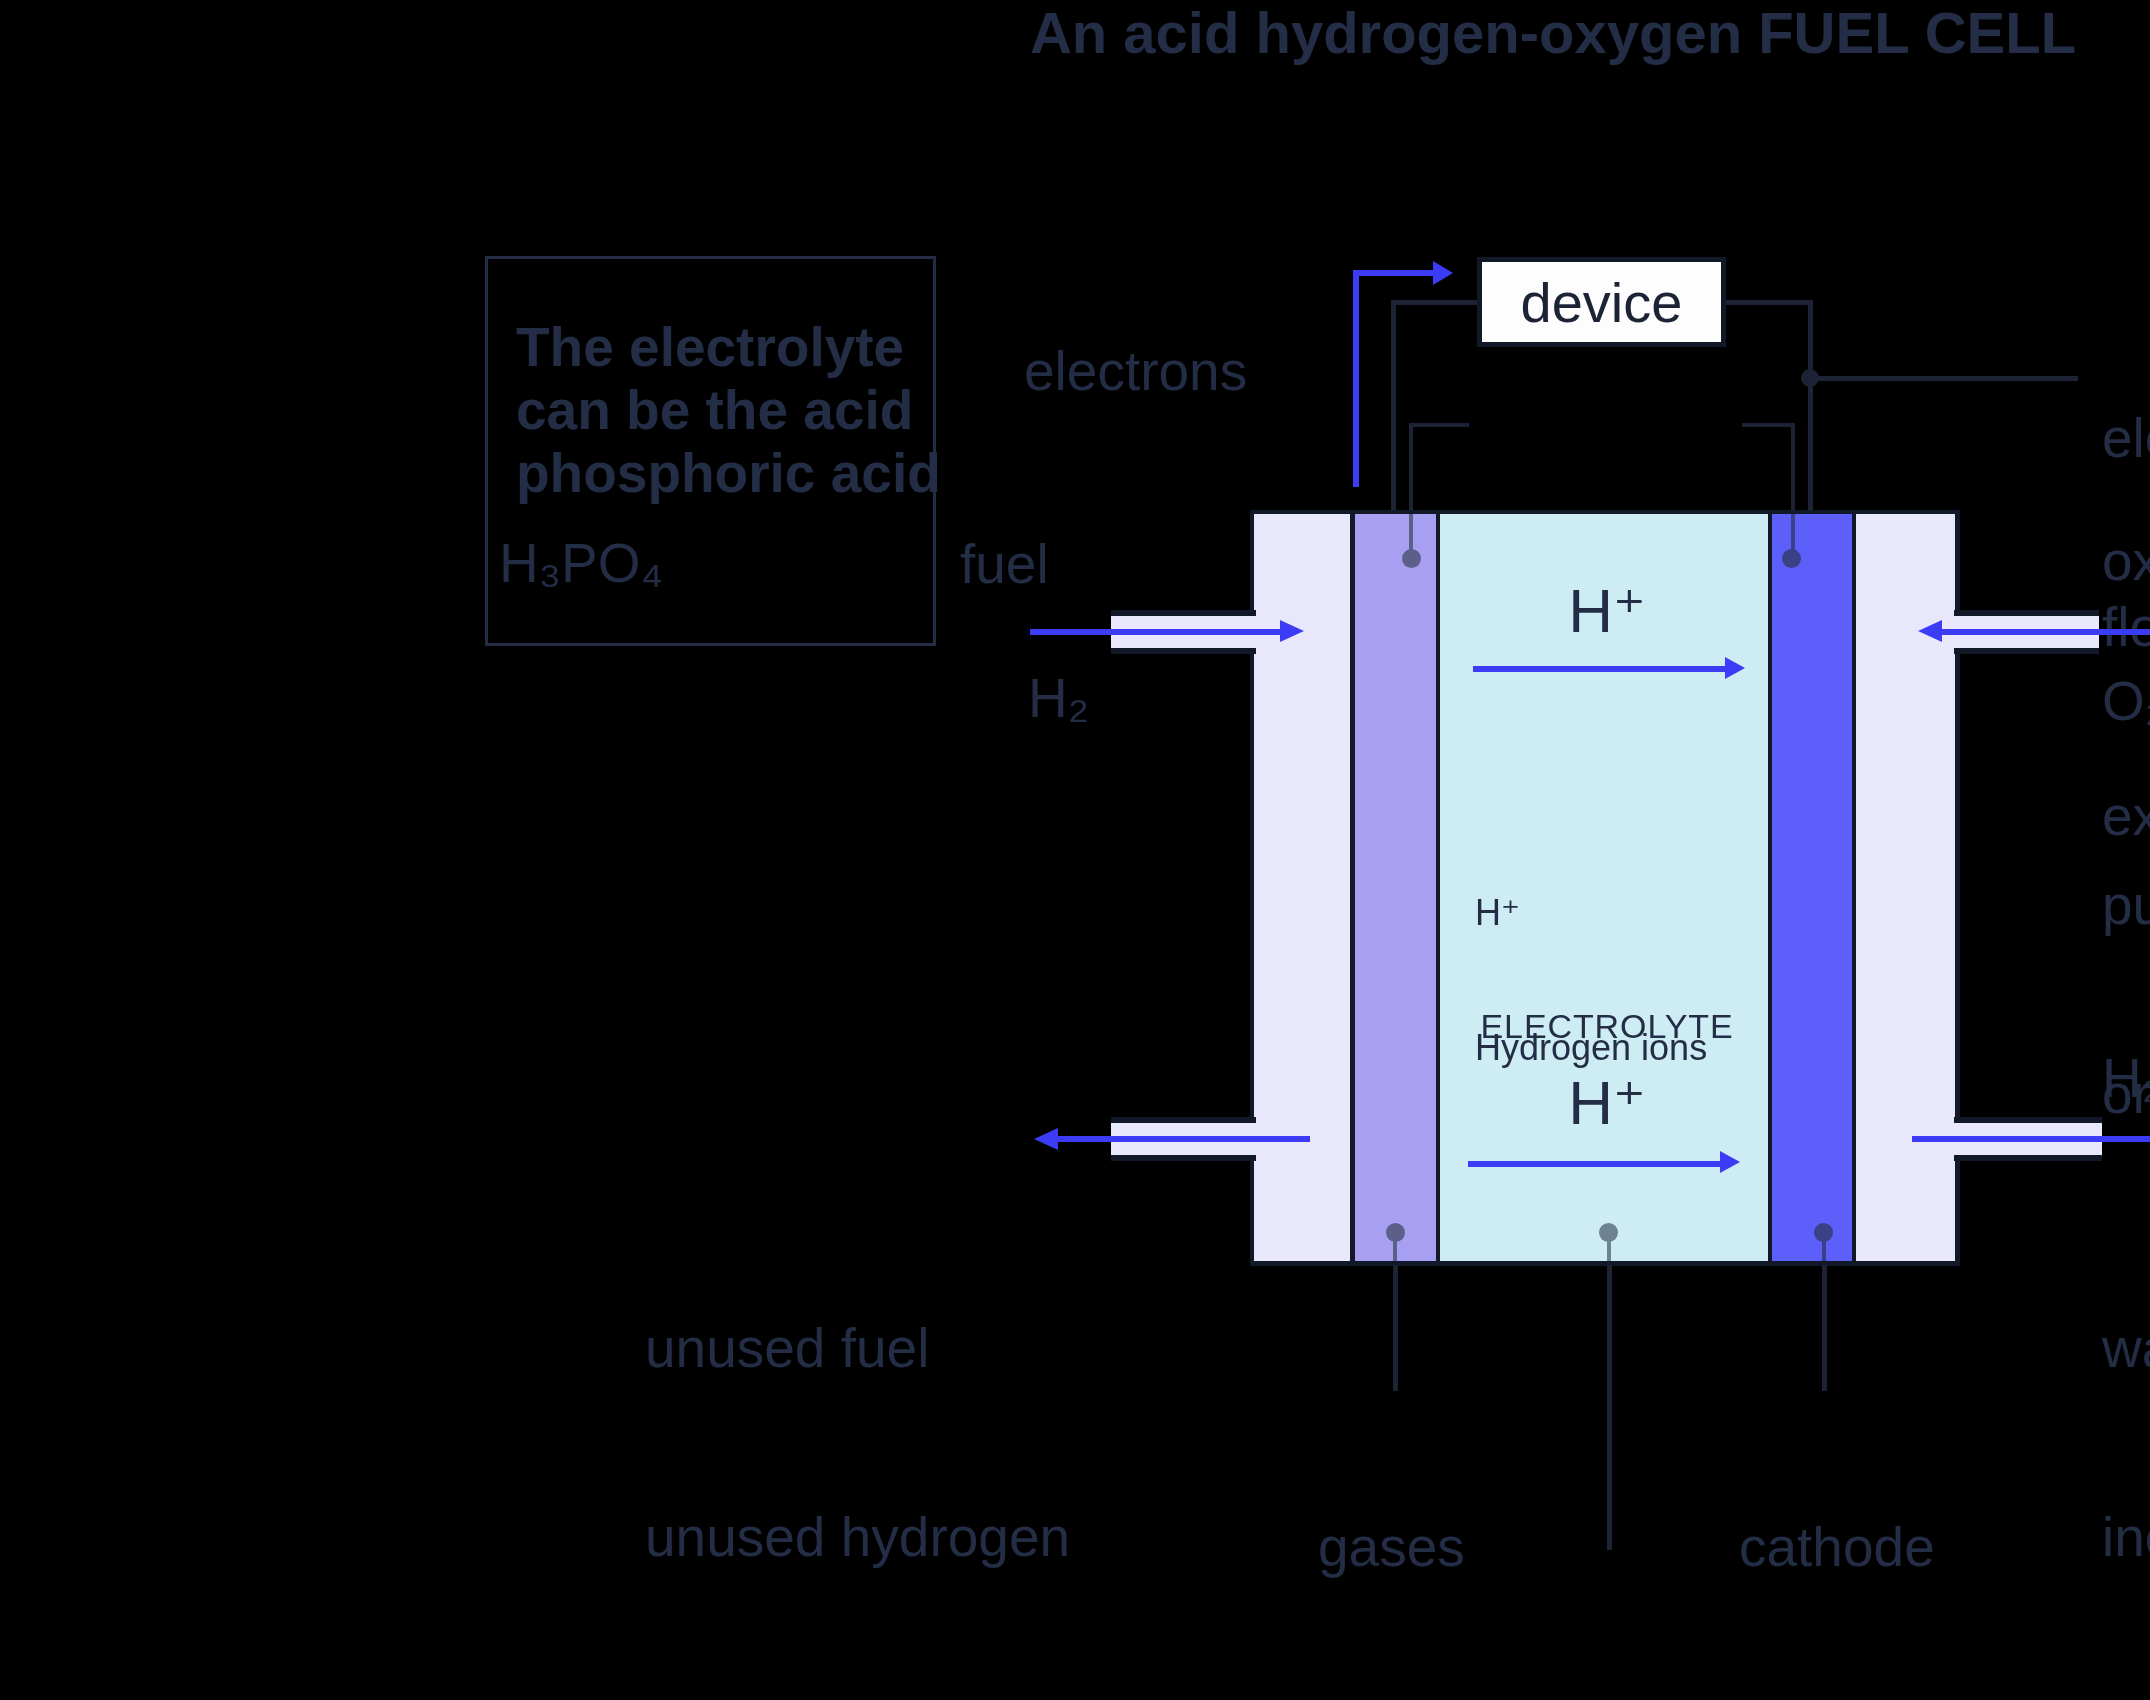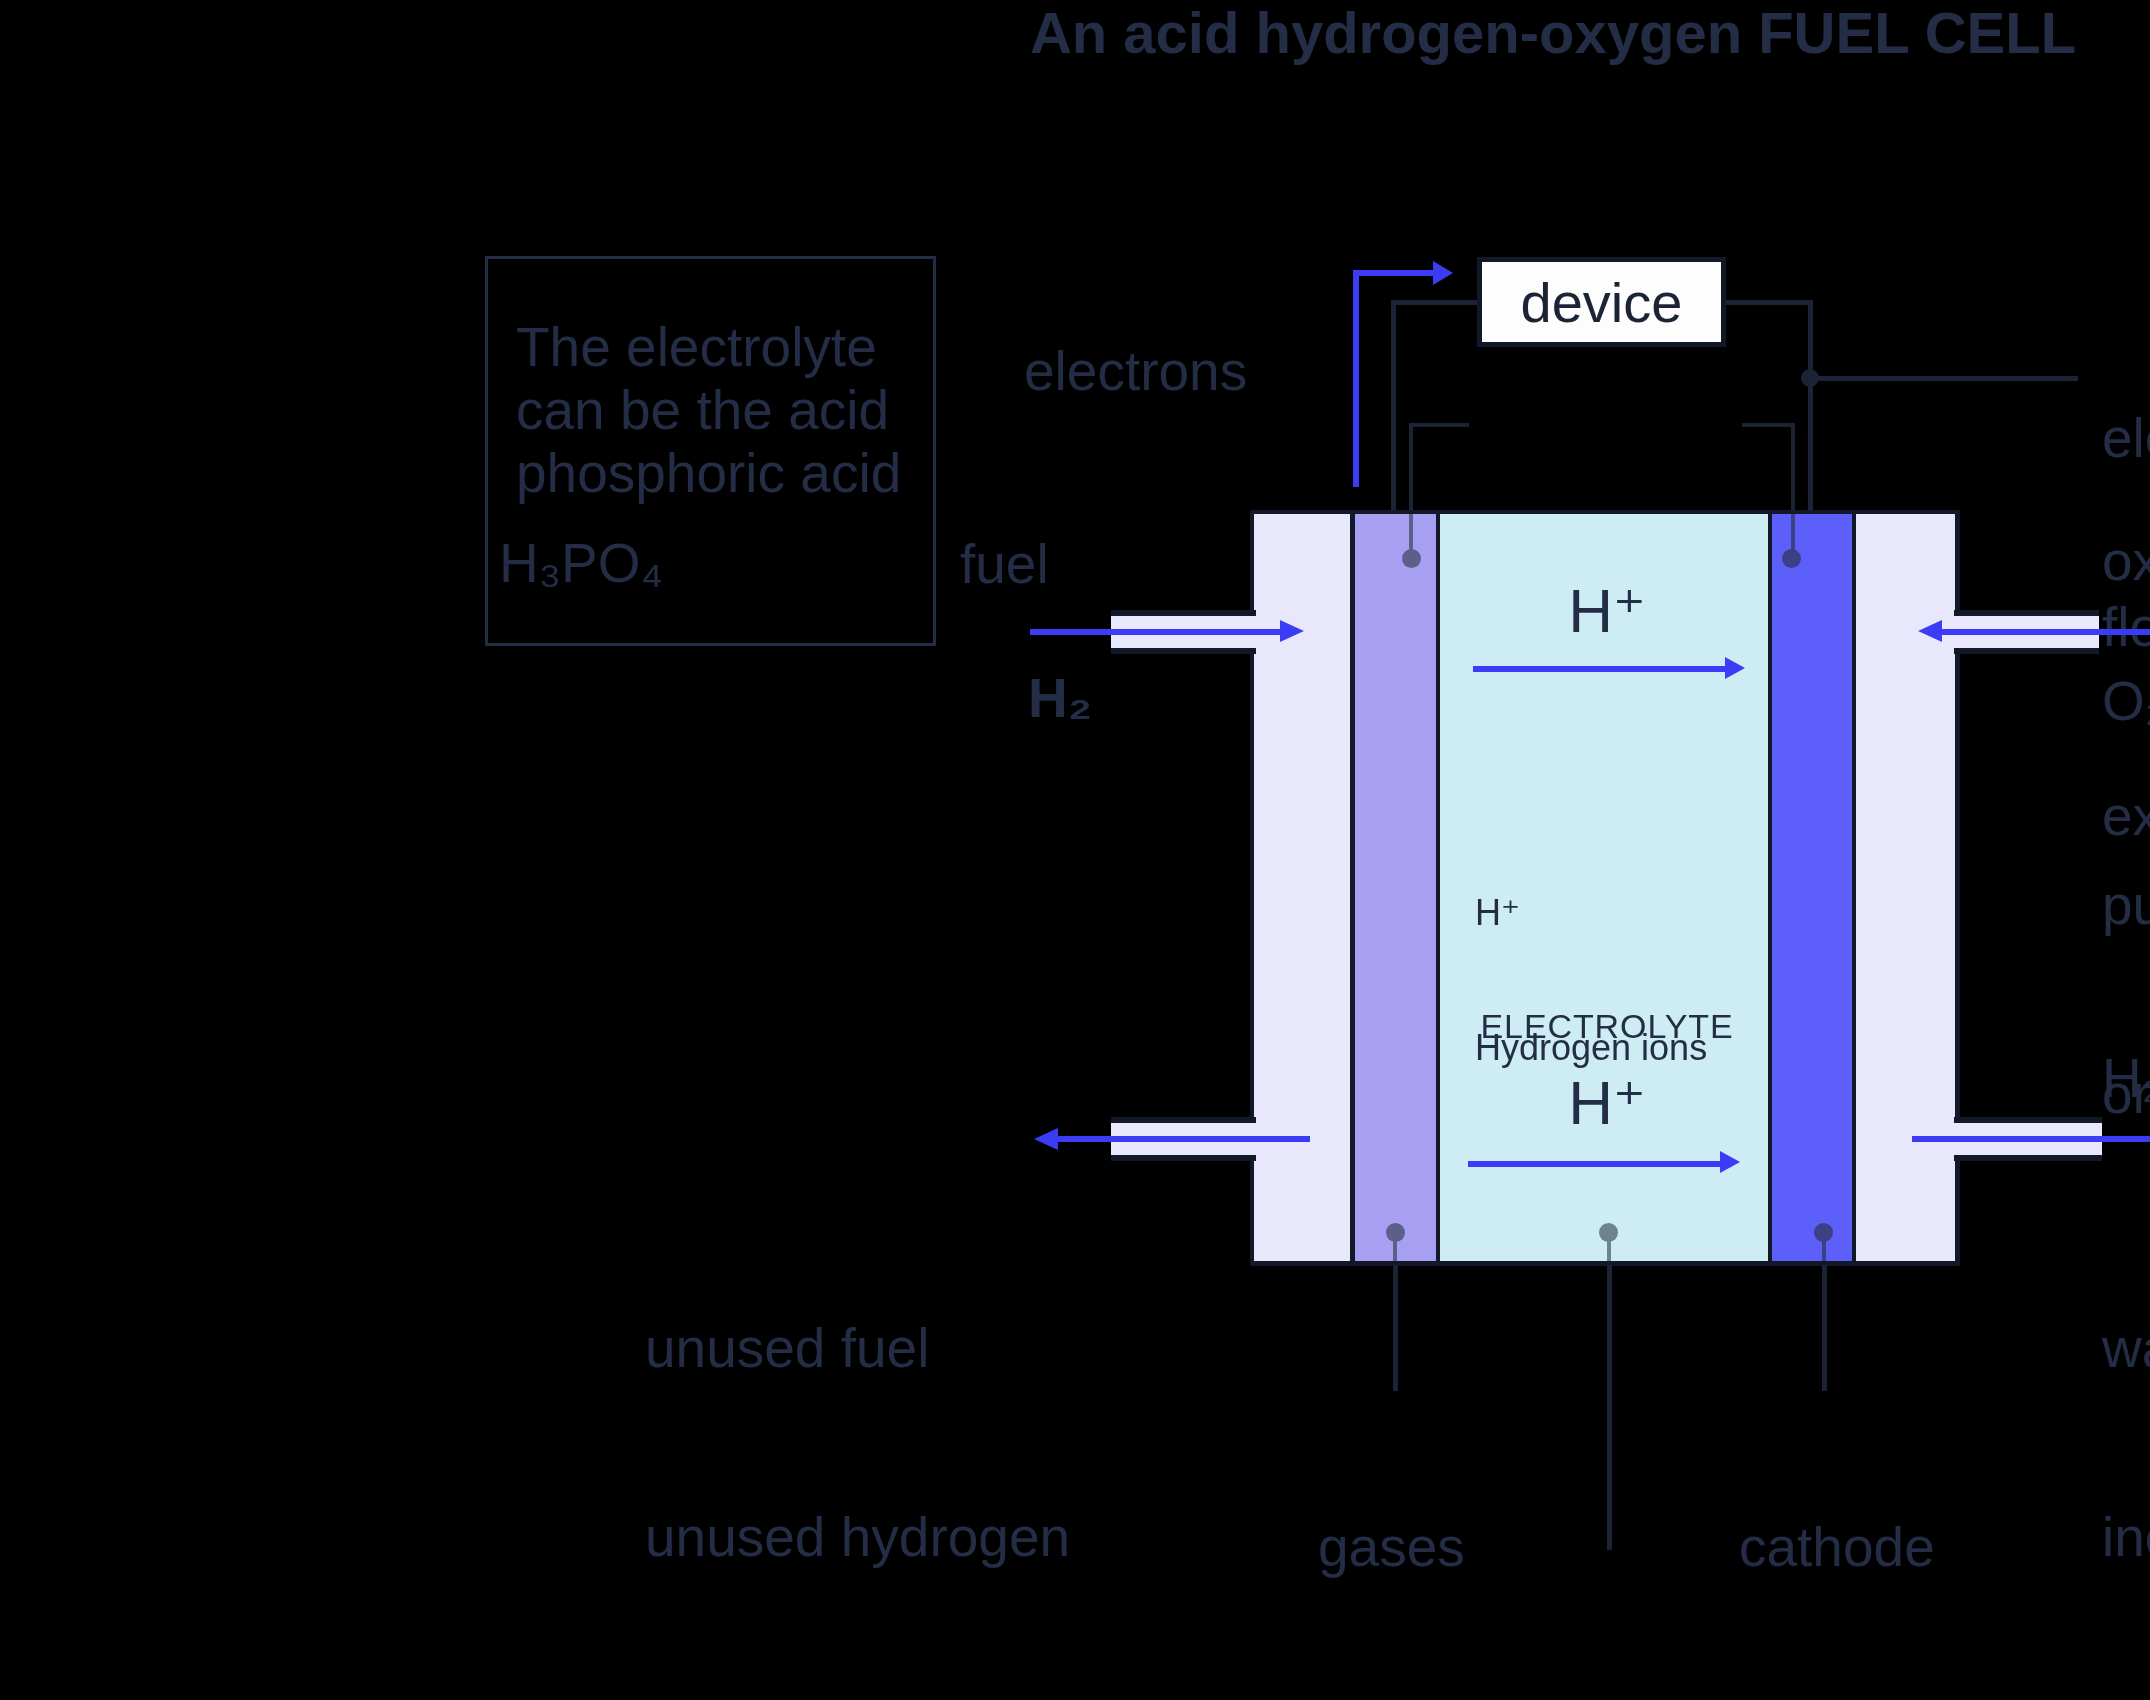--- a/index.html
+++ b/index.html
@@ -33,21 +33,21 @@
   .col { position:absolute; top:4.3px; height:747px; }
 </style>
 </head>
 <body>
 
 <div class="stage">
 
   <div class="abs lbl ctr bold" style="left:994px;top:0;width:1118px;font-size:58px;line-height:65px;">An acid hydrogen-oxygen FUEL CELL</div>
 
   <div class="abs note-box" style="left:485px;top:256px;width:451px;height:390px;">
-    <div class="abs" style="left:28px;top:57px;">
+    <div class="abs" style="left:28px;top:57px;font-weight:bold;">
       <div class="lbl">The electrolyte</div>
       <div class="lbl">can be the acid</div>
       <div class="lbl">phosphoric acid</div>
     </div>
     <div class="abs lbl" style="left:11px;top:273px;">H₃PO₄</div>
   </div>
 
   <div class="abs device-box" style="left:1477px;top:257px;width:249px;height:90px;">
     <span>device</span>
   </div>
@@ -106,21 +106,21 @@
 
   <div class="abs blue" style="left:1030px;top:629px;width:250px;height:5.6px;"></div>
   <div class="abs arr-r" style="left:1280px;top:620px;border-left-width:24px;"></div>
   <div class="abs arr-l" style="left:1918px;top:620px;border-right-width:24px;"></div>
   <div class="abs blue" style="left:1941px;top:629px;width:243px;height:5.6px;"></div>
   <div class="abs arr-l" style="left:1034px;top:1128px;border-right-width:24px;"></div>
   <div class="abs blue" style="left:1058px;top:1136px;width:252px;height:5.6px;"></div>
   <div class="abs blue" style="left:1912px;top:1136px;width:253px;height:5.6px;"></div>
 
   <div class="abs lbl" style="left:960px;top:533px;">fuel</div>
-  <div class="abs lbl" style="left:1028px;top:667px;font-weight:bold;">H₂</div>
+  <div class="abs lbl" style="left:1028px;top:667px;">H₂</div>
   <div class="abs lbl rgt" style="left:645px;top:1191px;width:480px;">
     <div>unused fuel</div>
     <div>unused hydrogen</div>
   </div>
 
   <div class="abs lbl" style="left:2102px;top:530px;">oxidant</div>
   <div class="abs lbl" style="left:2102px;top:670px;">O₂</div>
   <div class="abs lbl" style="left:2102px;top:748px;">
     <div>pure oxygen</div>
     <div>or from air</div>

